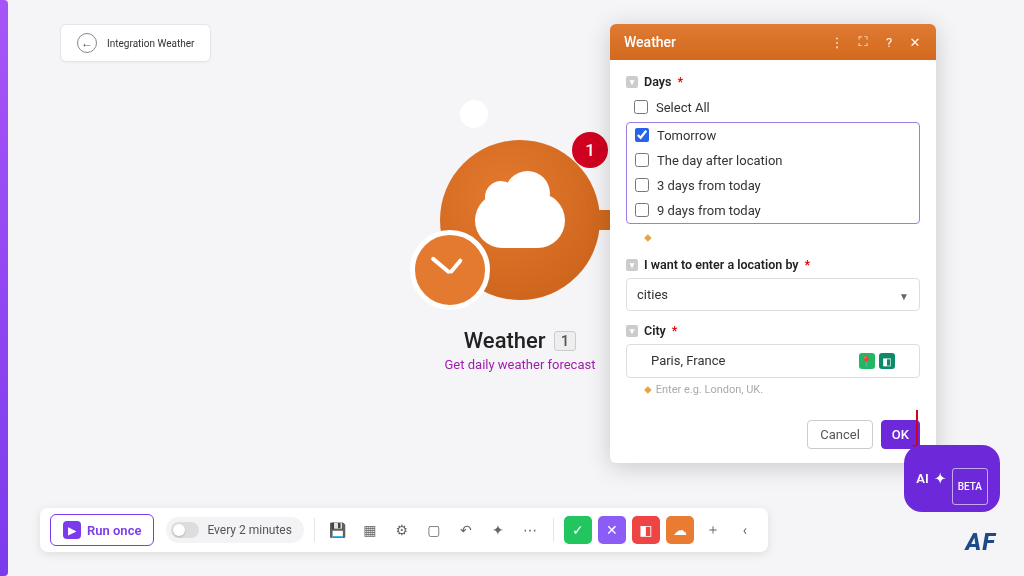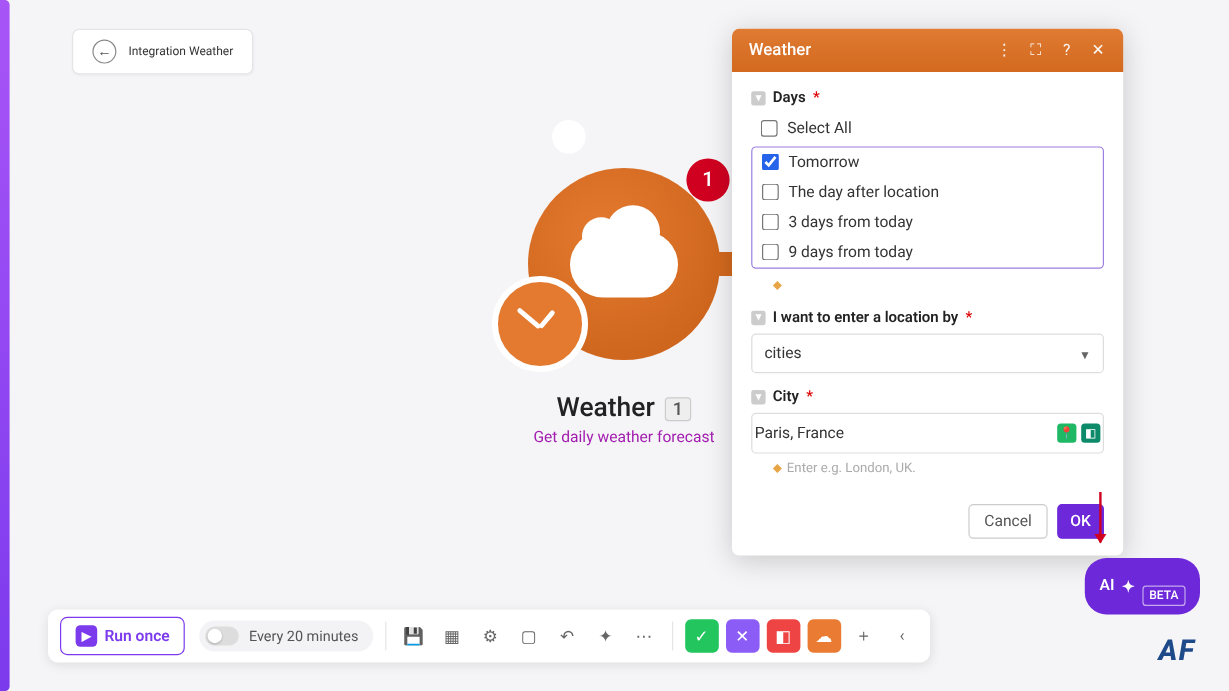--- a/index.html
+++ b/index.html
@@ -39,21 +39,21 @@
 .fld-label { display:flex; align-items:center; gap:6px; font-weight: 600; font-size: 12.5px; color: #222; margin-bottom: 6px;}
 .fld-label .collapse-ic { width:12px; height:12px; background:#ccc; border-radius:2px; display:flex; align-items:center; justify-content:center; font-size:9px; color:#fff;}
 .req { color: #d00; }
 .check-row { display:flex; align-items:flex-start; gap:8px; padding: 5px 8px; font-size: 13px; color:#333; }
 .check-row input[type=checkbox] { width:14px; height:14px; accent-color: #2563eb; }
 .check-box-group { border: 1.5px solid #9b7fe0; border-radius: 4px; margin-top: 2px; }
 .hint { font-size: 11px; color: #999; padding: 6px 2px 0 18px; line-height: 1.4; display:flex; gap:4px;}
 .hint-ic { color: #e8a545; font-size: 11px; flex-shrink:0; }
 .select-box { width:100%; border:1px solid #ddd; border-radius:4px; padding: 8px 10px; font-size: 13px; background:#fff; display:flex; justify-content:space-between; align-items:flex-end; color:#333;}
 .select-box .caret { font-size:10px; color:#666; }
-.input-box { width:100%; border:1px solid #ddd; border-radius:4px; padding: 8px 2px; font-size: 13px; background:#fff; display:flex; justify-content:space-between; align-items:center;}
+.input-box { width:100%; border:1px solid #ddd; border-radius:4px; padding: 8px 24px; font-size: 13px; background:#fff; display:flex; justify-content:space-between; }
 .input-box .inends { display:flex; gap:4px; }
 .tag { width:16px; height:16px; border-radius:3px; font-size:10px; display:flex; align-items:center; justify-content:center; color:#fff;}
 .tag.loc { background:#1fb864; }
 .tag.db { background:#0d8a6a; }
 .fhint { font-size: 11px; color:#aaa; padding: 5px 2px 0 18px; display:flex; gap:4px;}
 
 .panel-footer { padding: 0 16px 14px; display:flex; justify-content:flex-end; gap:8px; }
 .btn { border-radius:4px; padding: 6px 12px; font-size: 13px; cursor:pointer; }
 .btn-cancel { background:#fff; border:1px solid #ccc; color:#555; }
 .btn-ok { background:#6d28d9; border:1px solid #6d28d9; color:#fff; font-weight:500; padding: 6px 10px;}
@@ -72,21 +72,21 @@
 .tdiv { width:1px; height: 24px; background:#e5e5e8; margin: 0 4px;}
 .ticon { width:26px; height:26px; display:flex; align-items:center; justify-content:center; font-size:14px; color:#666; border-radius:4px; cursor:pointer;}
 .tool-sq { width:28px; height:28px; border-radius:5px; display:flex; align-items:center; justify-content:center; color:#fff; font-size:14px; }
 .ts-green { background:#22c55e; }
 .ts-purple { background:#8b5cf6; }
 .ts-red { background:#ef4444; }
 .ts-orange { background:#ea7b33; }
 
 
 .ai-pill { position:absolute; right: 24px; bottom: 64px; background:#6d28d9; color:#fff; border-radius: 18px; padding: 7px 12px; display:flex; align-items:center; gap:6px; font-size:13px; font-weight:600;}
-.ai-pill .beta { border:1px solid rgba(255,255,255,0.6); border-radius:3px; padding: 2px 5px; font-size:10px; font-weight:500;margin-top:16px;}
+.ai-pill .beta { border:1px solid rgba(255,255,255,0.6); border-radius:3px; padding: 12px 5px; font-size:10px; font-weight:500;margin-top:16px;}
 
 .af-logo { position:absolute; right: 28px; bottom: 20px; font-size: 24px; font-weight: 800; color:#1e4a8a; font-style: italic; letter-spacing: 1px;}
 </style>
 </head>
 <body>
 
 <div class="purple-edge"></div>
 
 <div class="breadcrumb">
   <span class="back-icon">←</span>
@@ -193,21 +193,21 @@
 
 <div class="anno-arrow"></div>
 
 <div class="toolbar">
   <div class="run-btn">
     <span class="play-ic">▶</span>
     <span>Run once</span>
   </div>
   <div class="schedule-pill">
     <span class="toggle"></span>
-    <span>Every 20 minutes</span>
+    <span>Every 2 minutes</span>
   </div>
   <div class="tdiv"></div>
   <span class="ticon">💾</span>
   <span class="ticon">▦</span>
   <span class="ticon">⚙</span>
   <span class="ticon">▢</span>
   <span class="ticon">↶</span>
   <span class="ticon">✦</span>
   <span class="ticon">⋯</span>
   <div class="tdiv"></div>

